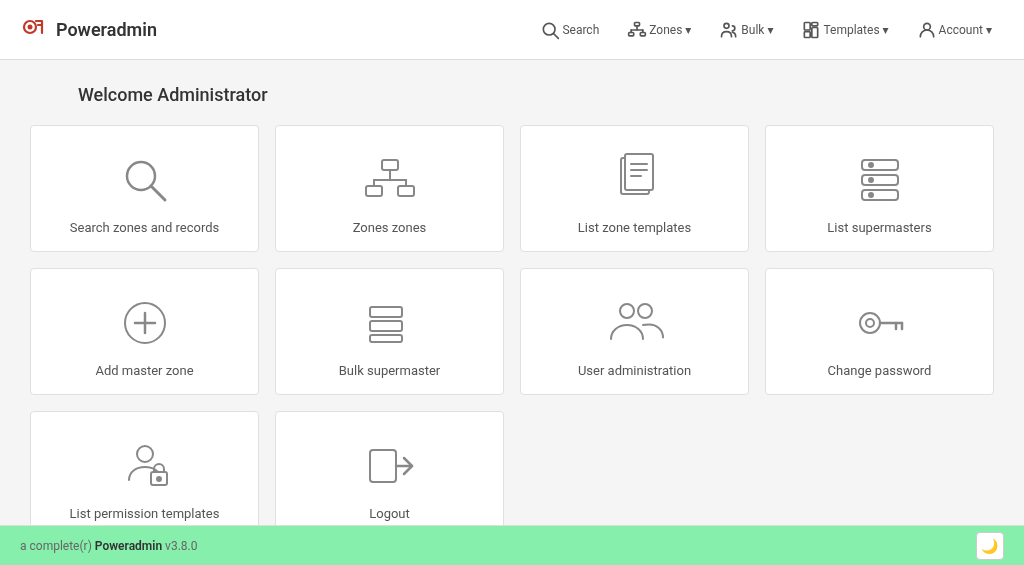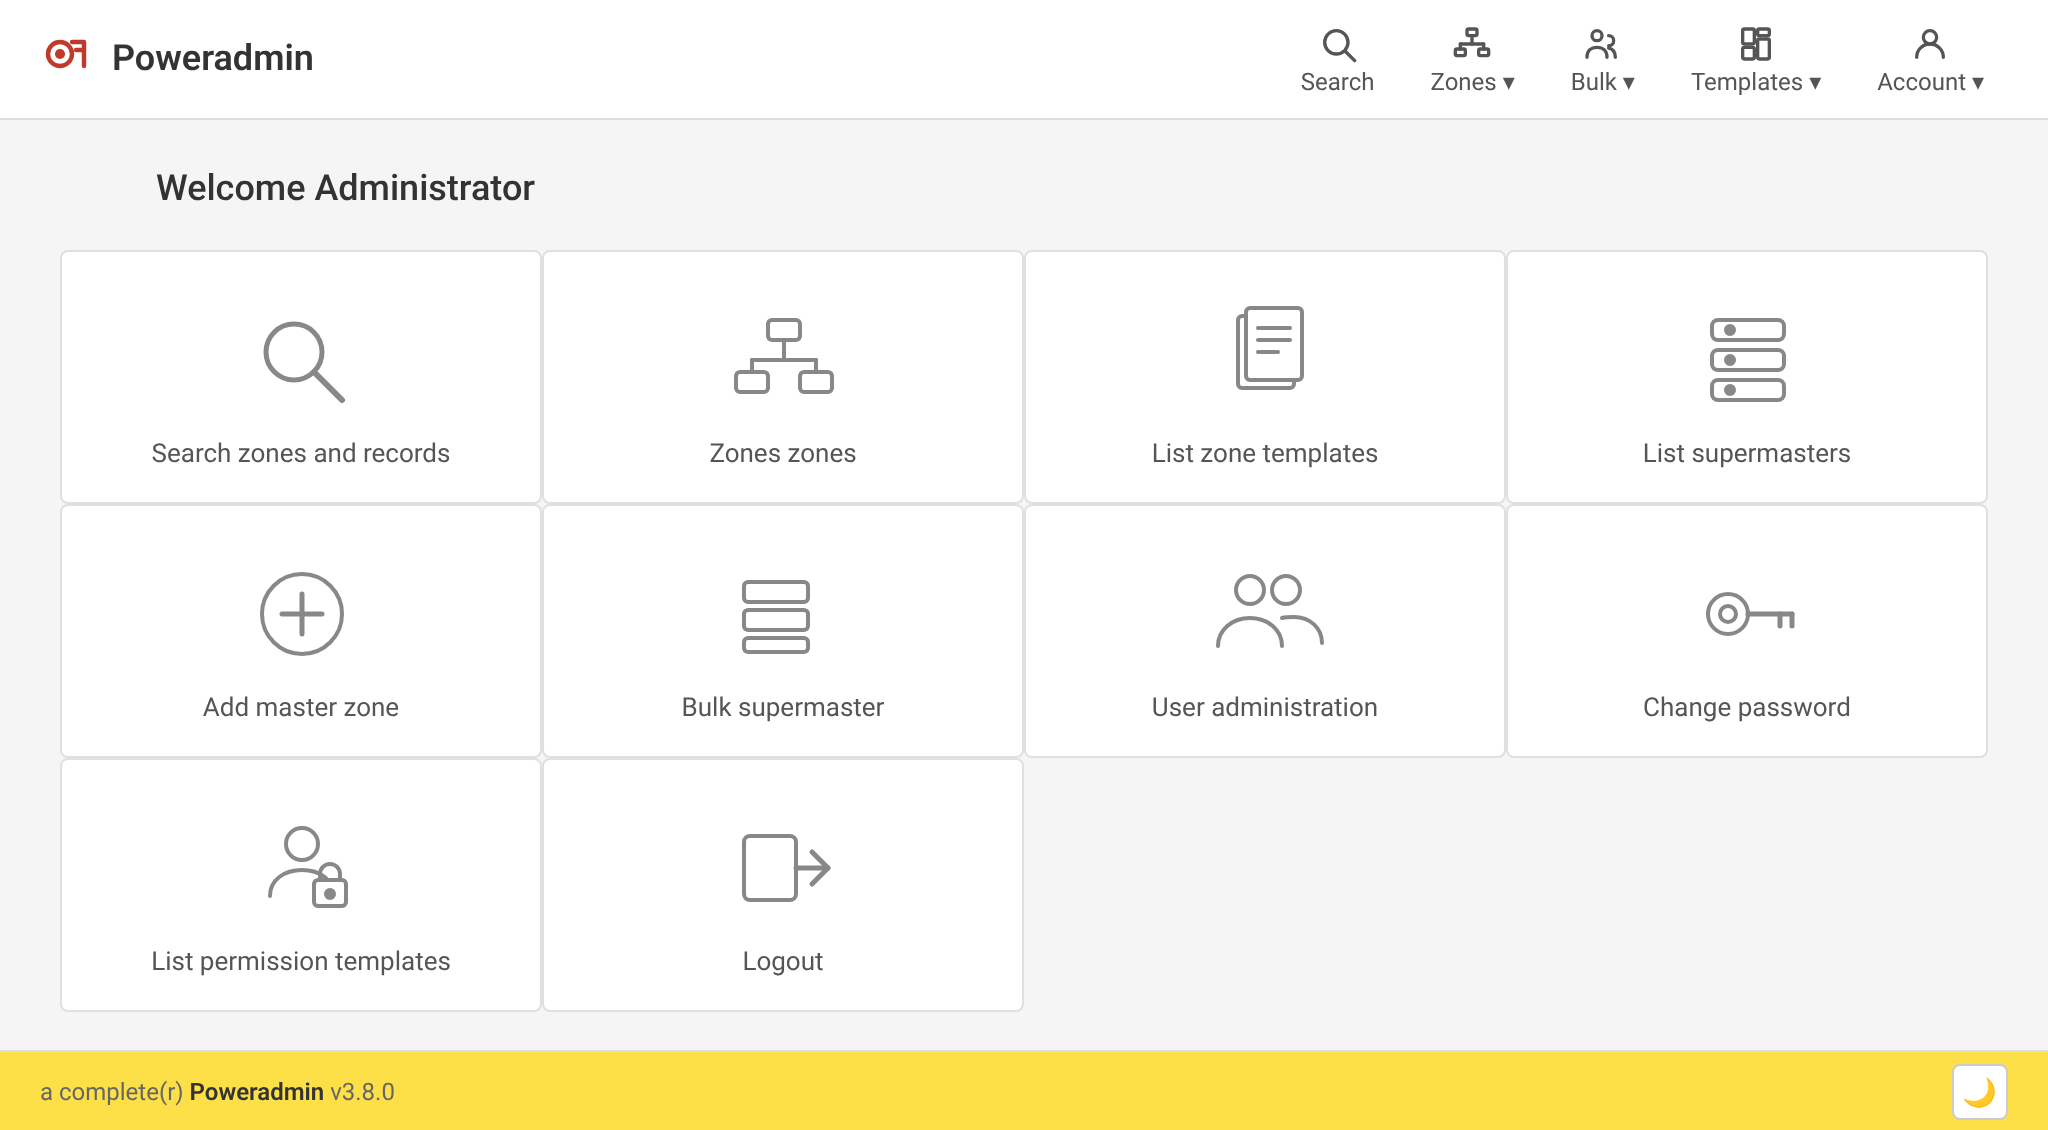--- a/index.html
+++ b/index.html
@@ -32,21 +32,21 @@
       color: #c0392b;
       font-size: 22px;
     }
     .navbar-nav {
       display: flex;
       align-items: center;
       gap: 4px;
     }
     .nav-item {
       display: flex;
-      flex-direction: column;
+      flex-direction: row;
       align-items: center;
       padding: 6px 12px;
       cursor: pointer;
       color: #555;
       font-size: 12px;
       gap: 2px;
       border-radius: 4px;
     }
     .nav-icon { font-size: 18px; color: #555; }
     
@@ -57,20 +57,21 @@
       font-size: 18px;
       font-weight: 500;
       margin-bottom: 20px;
       color: #333;
       margin-left: 48px;
     }
     
     .card-grid {
       display: grid;
       grid-template-columns: repeat(4, 1fr);
+      gap: 16px;
     }
     .card {
       background: #fff;
       border: 1px solid #e0e0e0;
       border-radius: 4px;
       display: flex;
       flex-direction: column;
       align-items: center;
       justify-content: center;
       padding: 24px 16px 16px;
@@ -97,21 +98,21 @@
       stroke-width: 2;
       stroke-linecap: round;
       stroke-linejoin: round;
     }
     
     .footer {
       position: fixed;
       bottom: 0;
       left: 0;
       right: 0;
-      background: #fde047;
+      background: #86efac;
       border-top: 1px solid #ddd;
       padding: 8px 20px;
       display: flex;
       justify-content: space-between;
       align-items: center;
       font-size: 12px;
       color: #666;
       height: 40px;
     }
     .footer-version strong { font-weight: 600; color: #333; }

